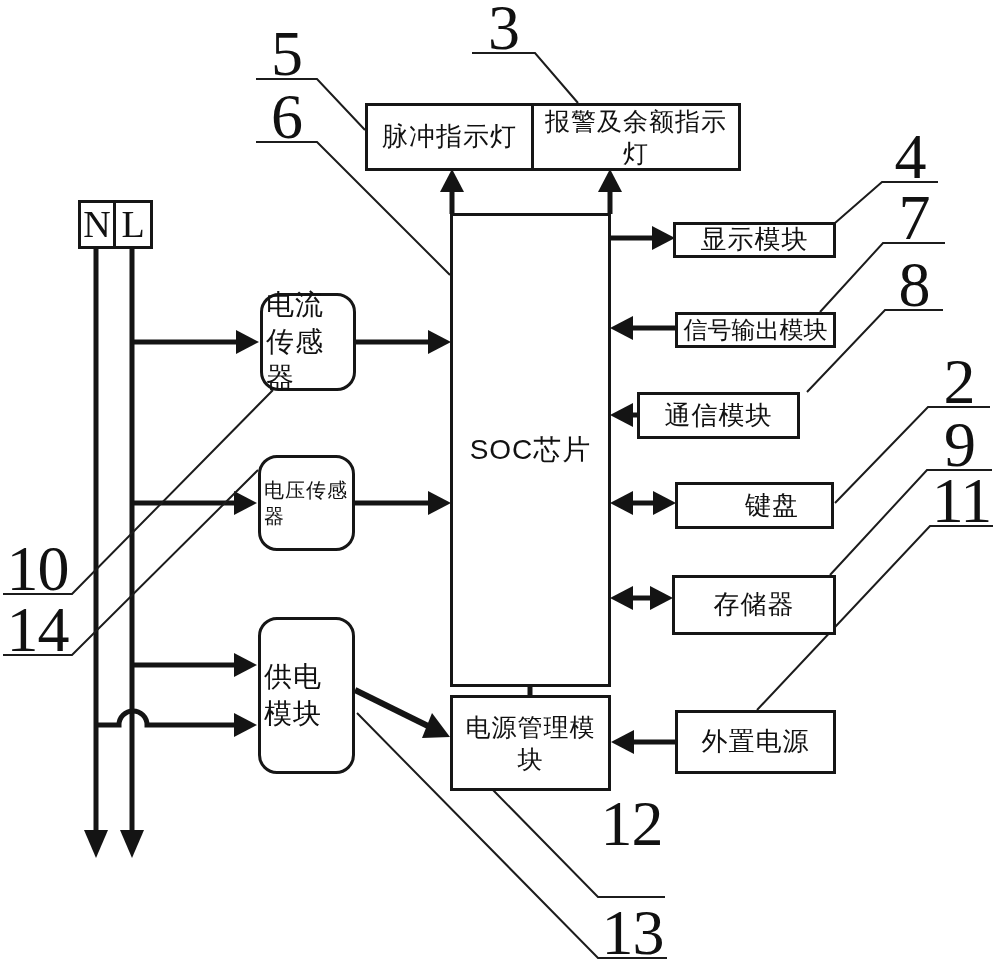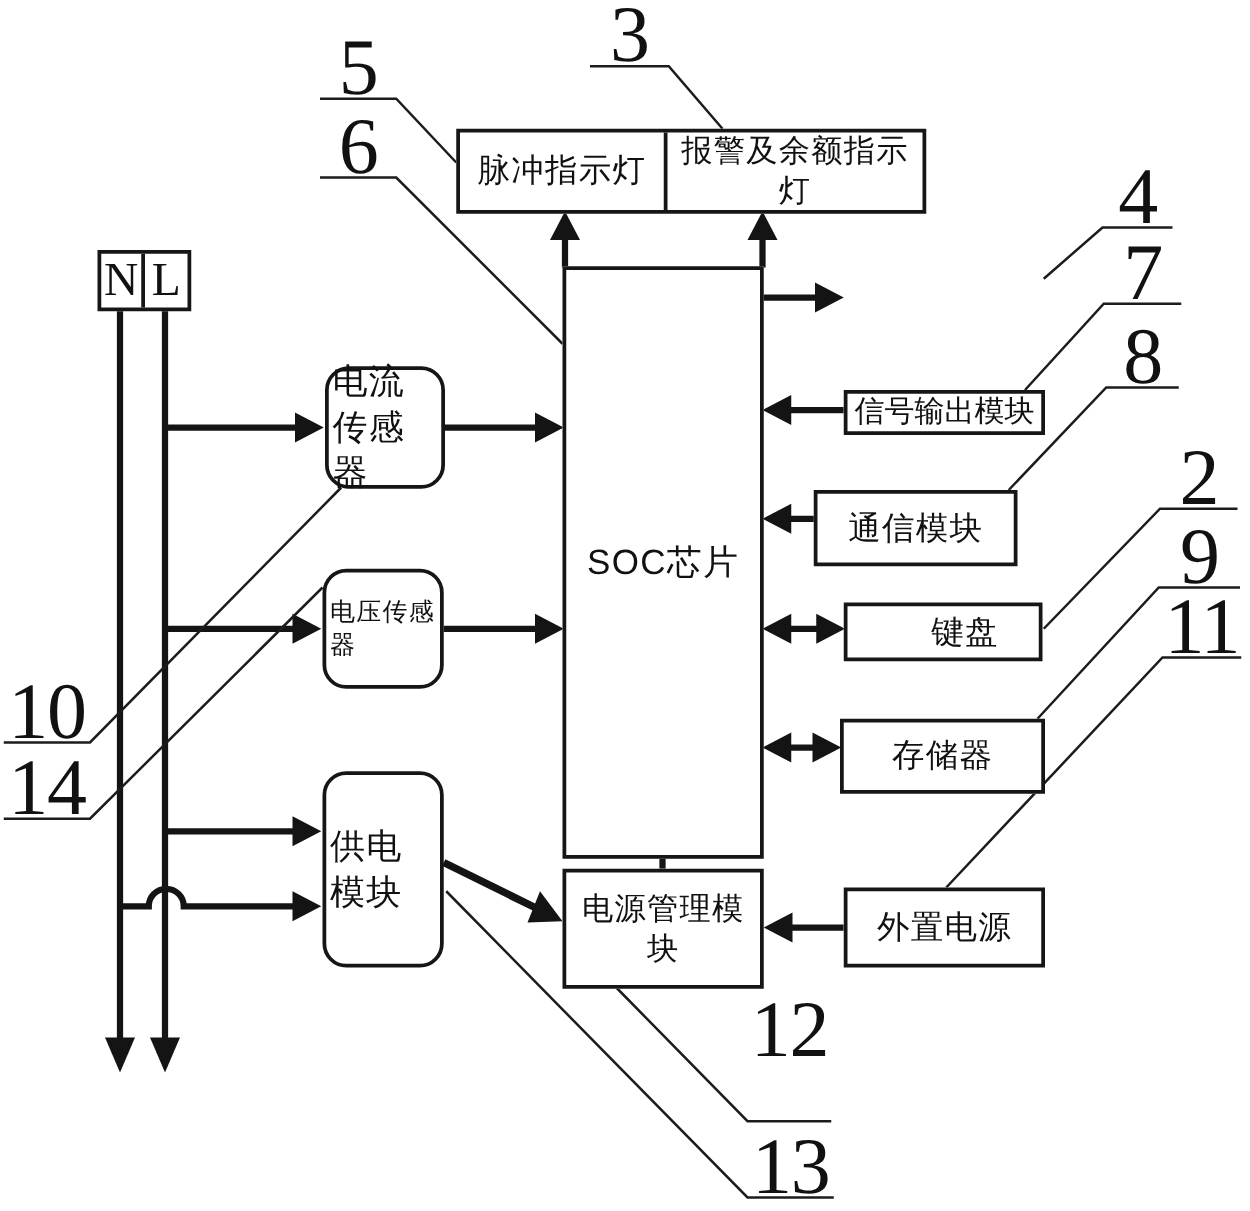--- a/index.html
+++ b/index.html
@@ -147,24 +147,27 @@
     <span>供电模块</span>
   </div>
 
   <div class="box" style="left:450px; top:213px; width:161px; height:474px; font-size:28px;text-align:center;">
     <span>SOC芯片</span>
   </div>
   <div class="box fs25" style="left:450px; top:695px; width:161px; height:96px;">
     <span>电源管理模块</span>
   </div>
 
+  <div class="box" style="left:673px; top:222px; width:163px; height:36px;">
+    <span>显示模块</span>
+  </div>
   <div class="box fs24" style="left:675px; top:312px; width:161px; height:36px;">
     <span>信号输出模块</span>
   </div>
-  <div class="box" style="left:651px; top:392px; width:163px; height:61px;">
+  <div class="box" style="left:637px; top:392px; width:163px; height:47px;">
     <span>通信模块</span>
   </div>
   <div class="box" style="left:675px; top:482px; width:159px; height:47px;padding-left:35px;">
     <span>键盘</span>
   </div>
   <div class="box" style="left:672px; top:575px; width:164px; height:60px;">
     <span>存储器</span>
   </div>
   <div class="box" style="left:675px; top:710px; width:161px; height:64px;">
     <span>外置电源</span>

